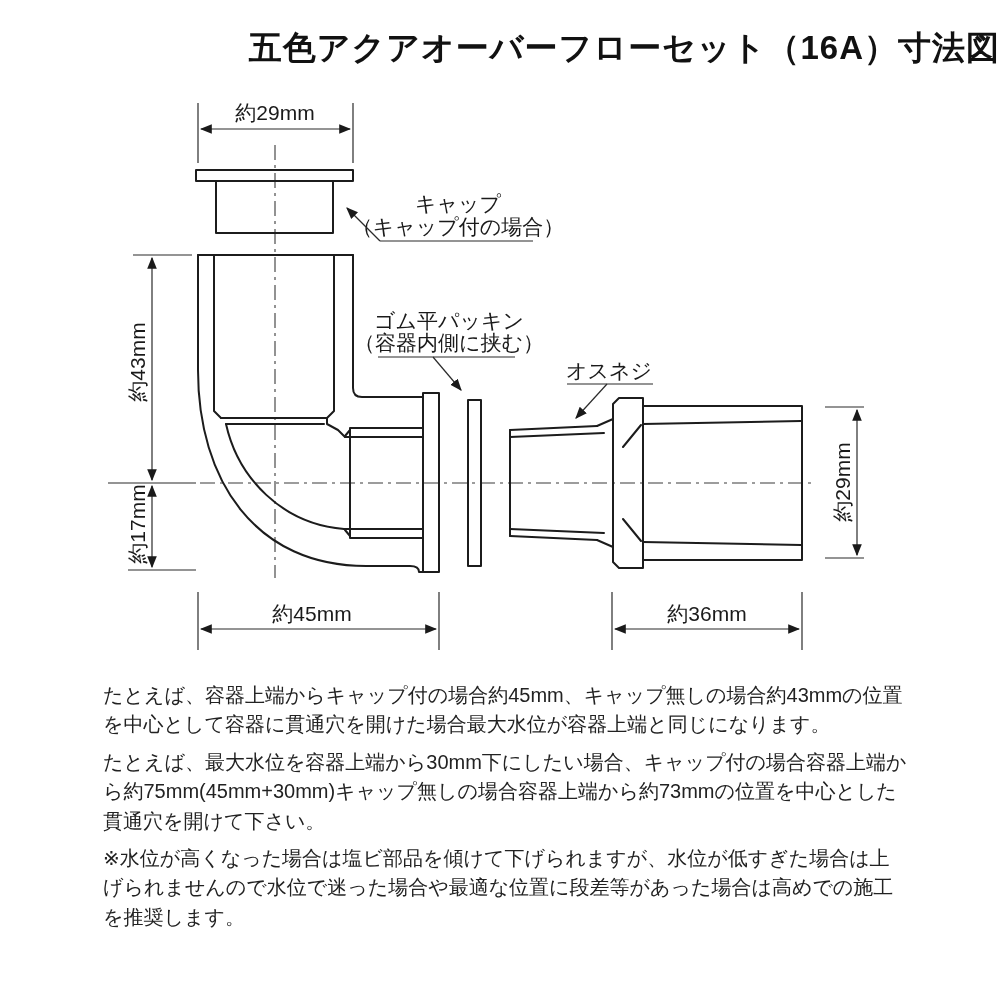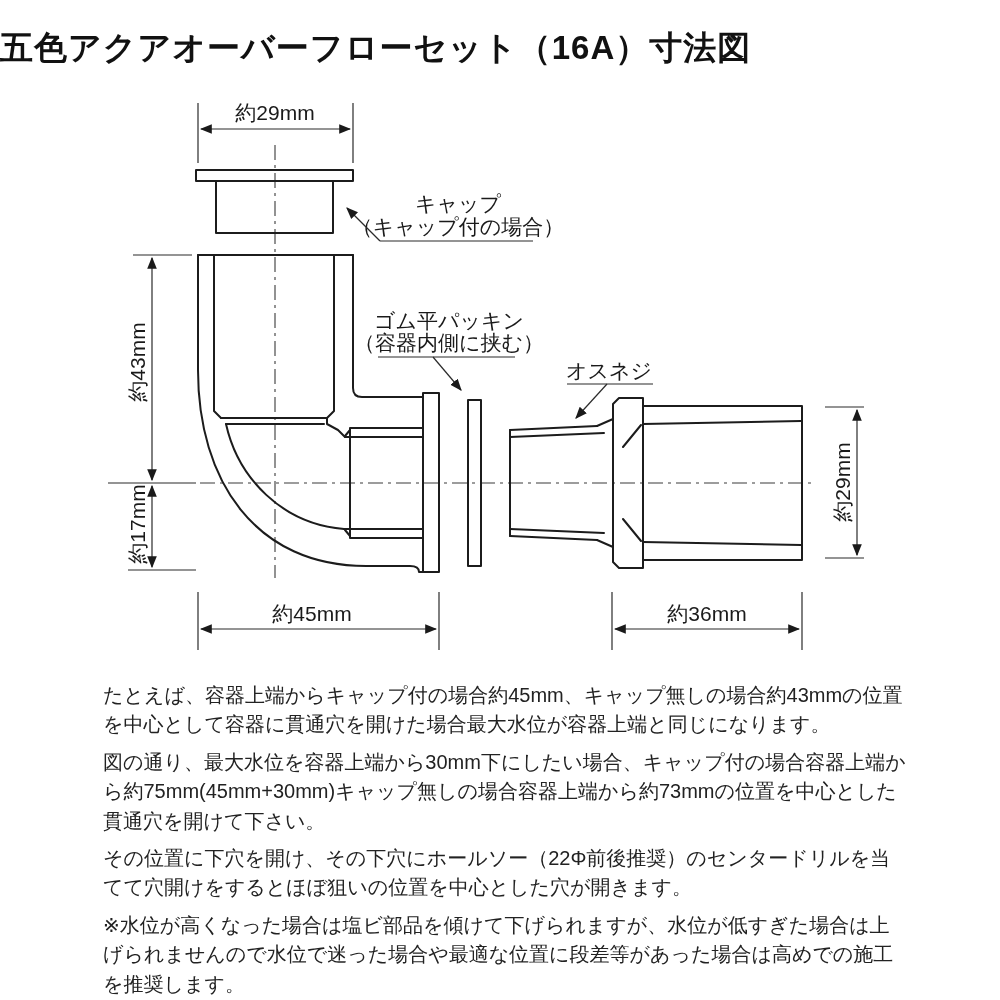--- a/index.html
+++ b/index.html
@@ -1,18 +1,18 @@
 <!DOCTYPE html>
 <html><head>
 <meta charset="utf-8">
 <style>
   html,body{margin:0;padding:0;background:#fff;}
   .page{position:relative;width:1000px;height:1000px;background:#ffffff;overflow:hidden;
         font-family:"Liberation Sans","DejaVu Sans",sans-serif;color:#1a1a1a;}
-  .title{position:absolute;top:26px;left:0;width:1000px;text-align:left;
+  .title{position:absolute;top:26px;left:0;width:1000px;text-align:right;
          font-size:33px;font-weight:bold;letter-spacing:1px;color:#111;}
   svg.diagram{position:absolute;left:0;top:0;}
   .outline{fill:none;stroke:#1c1c1c;stroke-width:2;stroke-linejoin:round;stroke-linecap:round;}
   .thin{fill:none;stroke:#2b2b2b;stroke-width:1.2;}
   .cl{fill:none;stroke:#3a3a3a;stroke-width:1.1;stroke-dasharray:15 5 3 5;}
   .dimtext{font-size:21px;fill:#1a1a1a;text-anchor:middle;
            font-family:"Liberation Sans","DejaVu Sans",sans-serif;}
   .notes{position:absolute;left:103px;top:681px;width:807px;font-size:20px;
          line-height:1.47;color:#222;text-align:left;}
   .notes p{margin:0 0 8px 0;}
@@ -129,18 +129,17 @@
     <g>
       <line class="thin" x1="612" y1="592" x2="612" y2="650"></line>
       <line class="thin" x1="802" y1="592" x2="802" y2="650"></line>
       <line class="thin" x1="615" y1="629" x2="799" y2="629" marker-start="url(#arr)" marker-end="url(#arr)"></line>
       <text class="dimtext" x="707" y="621">約36mm</text>
     </g>
   </svg>
 
   <div class="notes">
     <p>たとえば、容器上端からキャップ付の場合約45mm、キャップ無しの場合約43mmの位置を中心として容器に貫通穴を開けた場合最大水位が容器上端と同じになります。</p>
-    <p>図の通り、最大水位を容器上端から30mm下にしたい場合、キャップ付の場合容器上端から約75mm(45mm+30mm)キャップ無しの場合容器上端から約73mmの位置を中心とした貫通穴を開けて下さい。</p>
-    <p>その位置に下穴を開け、その下穴にホールソー（22Φ前後推奨）のセンタードリルを当てて穴開けをするとほぼ狙いの位置を中心とした穴が開きます。</p>
+    <p>たとえば、最大水位を容器上端から30mm下にしたい場合、キャップ付の場合容器上端から約75mm(45mm+30mm)キャップ無しの場合容器上端から約73mmの位置を中心とした貫通穴を開けて下さい。</p>
     <p>※水位が高くなった場合は塩ビ部品を傾けて下げられますが、水位が低すぎた場合は上げられませんので水位で迷った場合や最適な位置に段差等があった場合は高めでの施工を推奨します。</p>
   </div>
 
 </div>
 
 </body></html>

